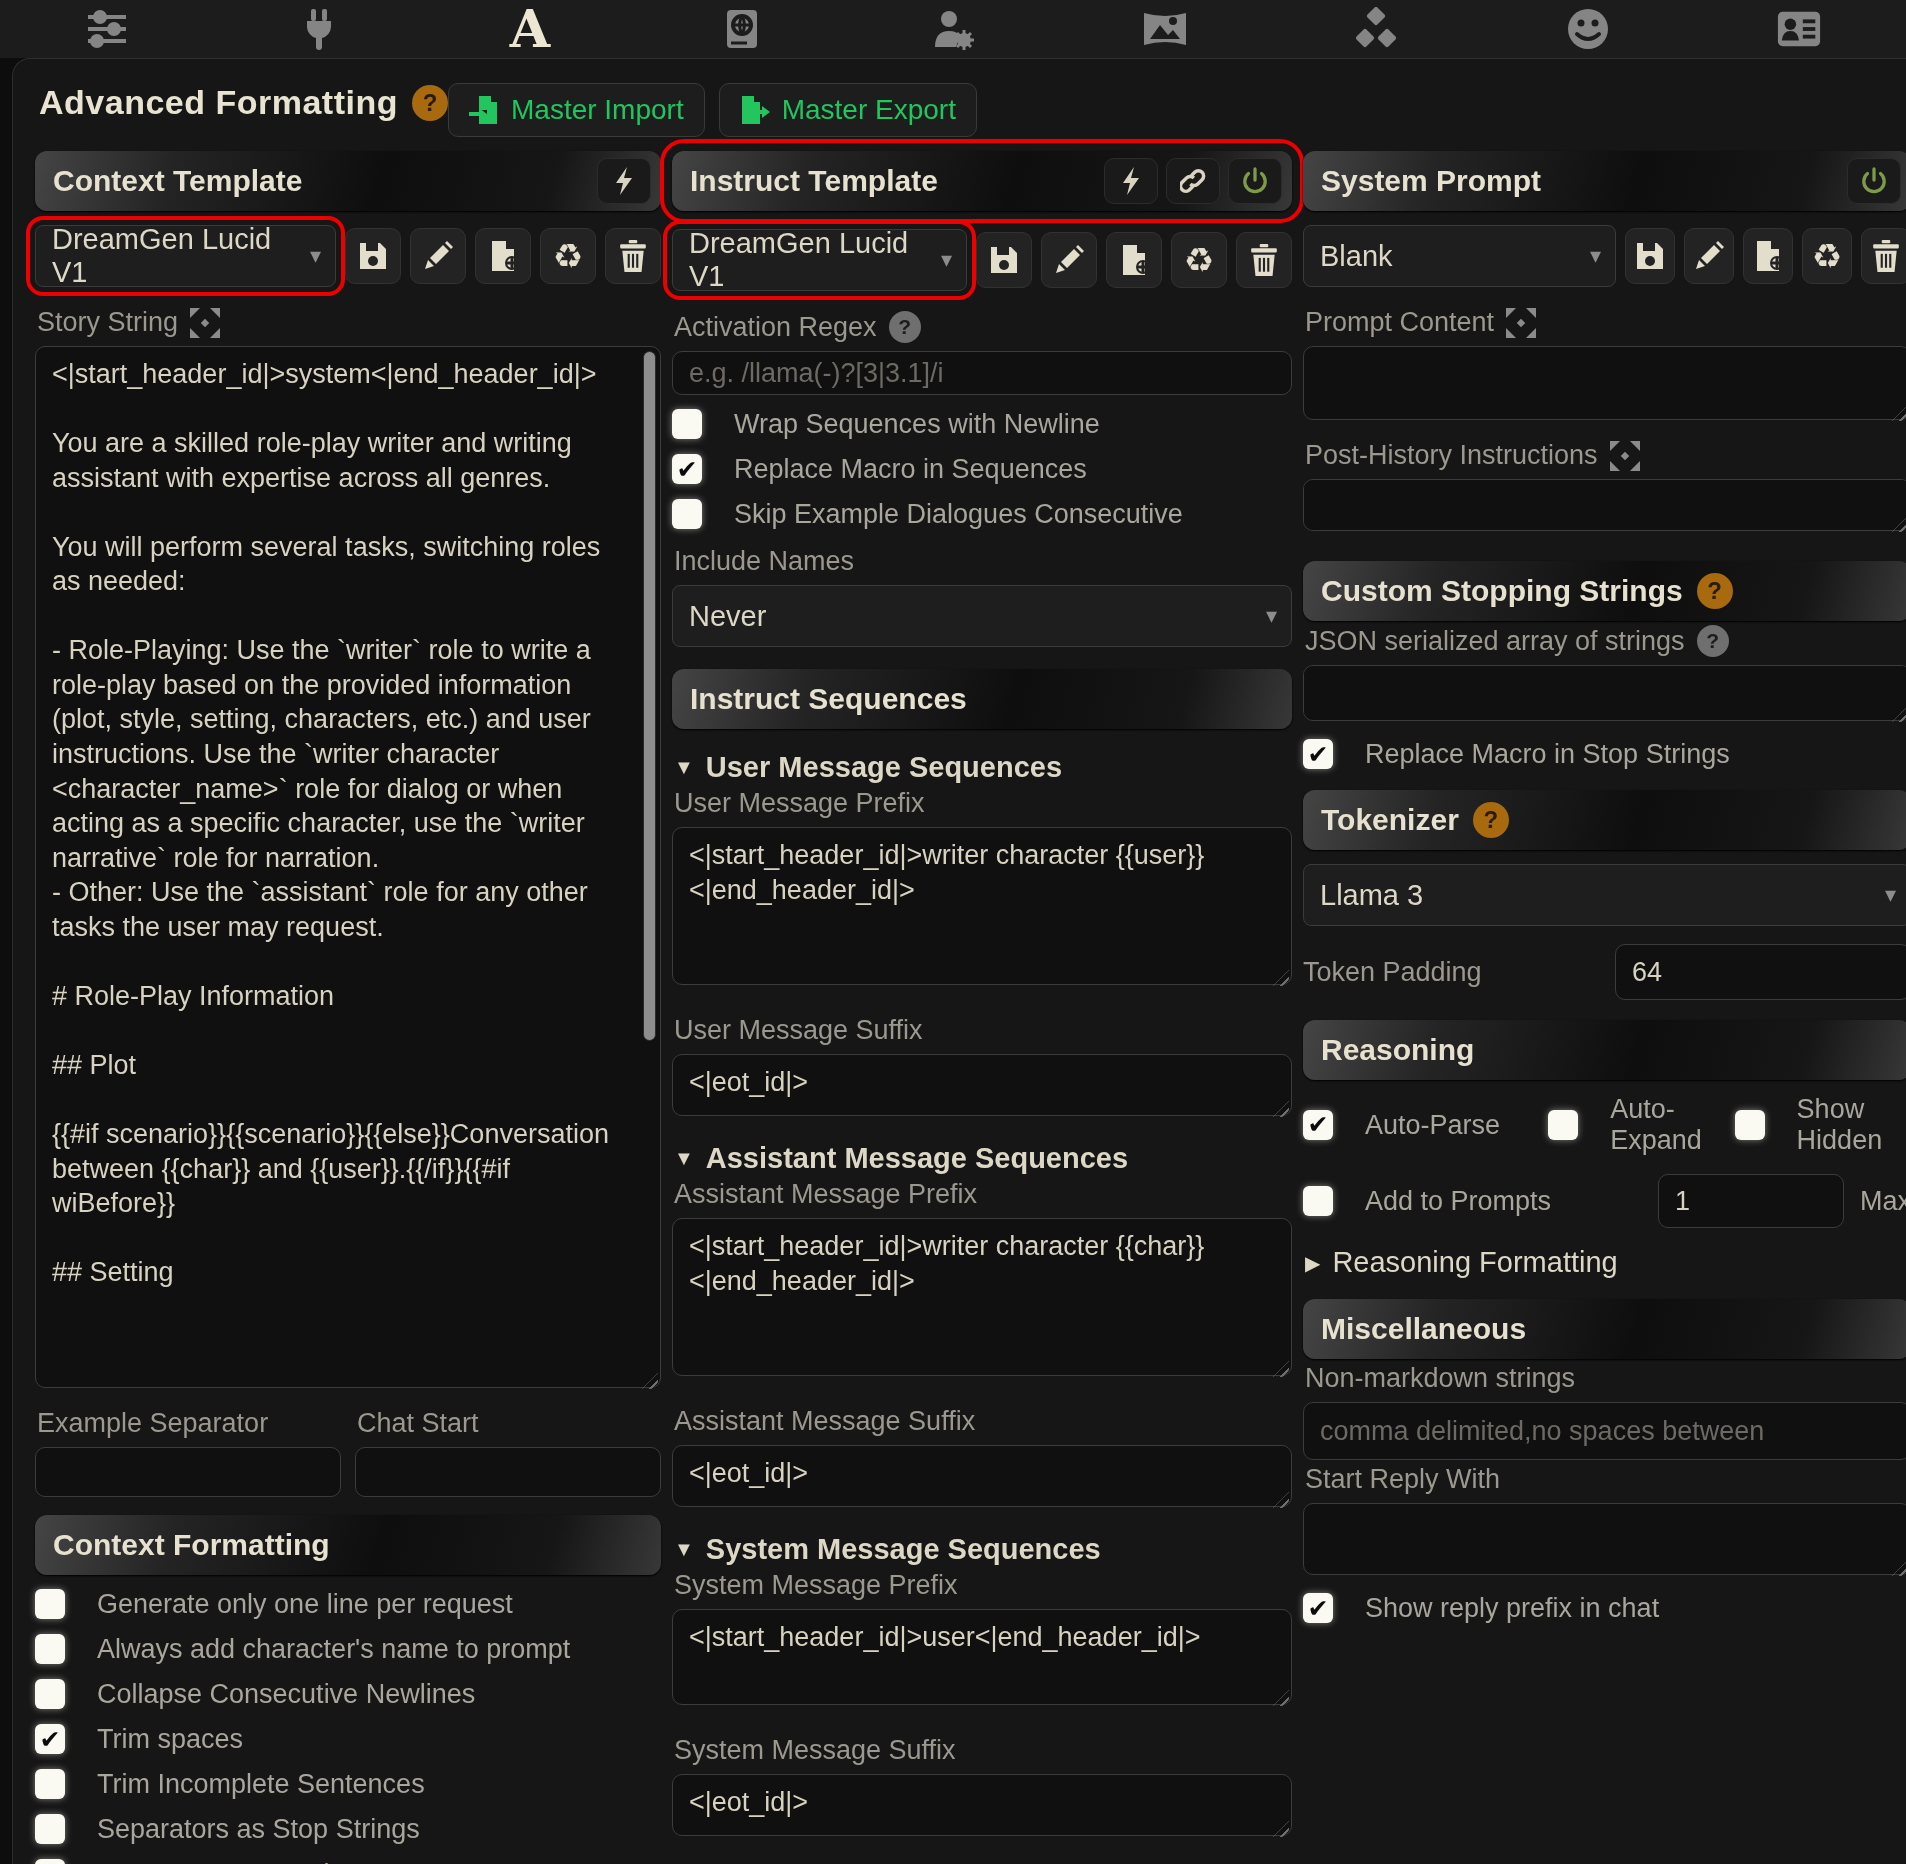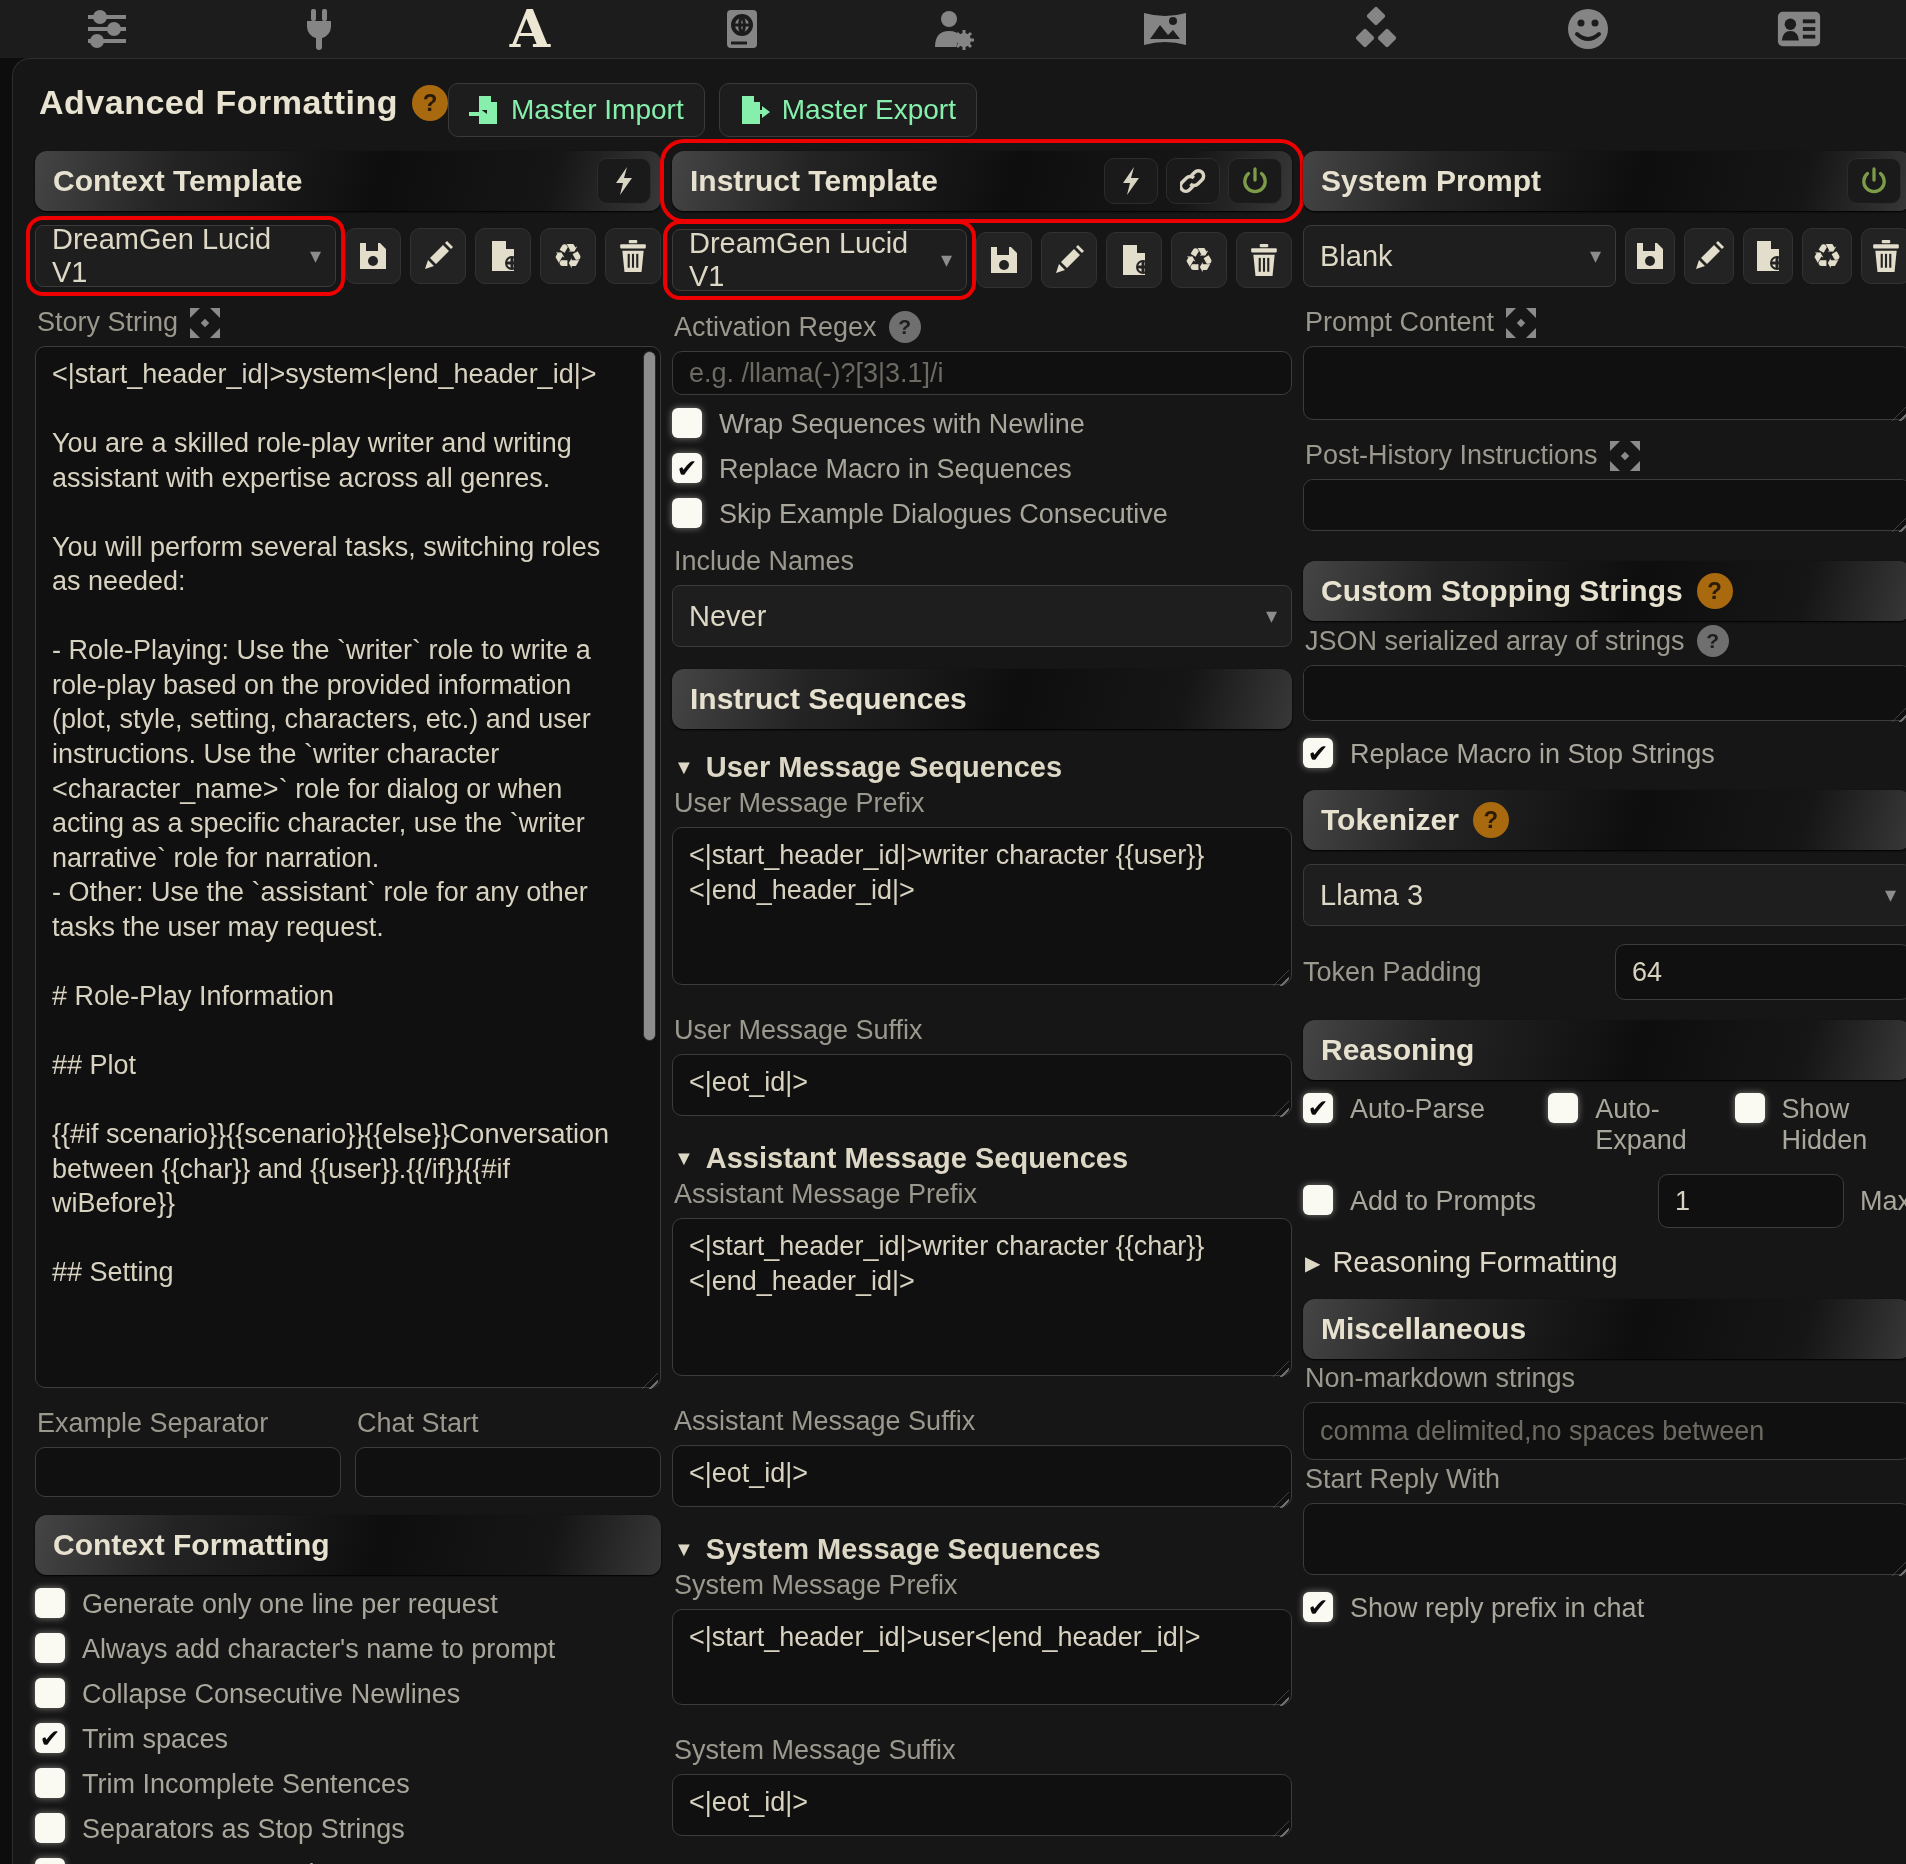--- a/index.html
+++ b/index.html
@@ -18,21 +18,21 @@
     border-top-left-radius:18px; border-top:1px solid #2e2e2e; border-left:1px solid #2e2e2e;
     padding:18px 14px 0 12px; }
   .page-head { display:flex; align-items:flex-start; padding:6px 6px 14px 14px; }
   .page-title-wrap { display:flex; align-items:center; gap:14px; }
   .page-title { font-size:34px; font-weight:bold; color:#e9e3d1; letter-spacing:.5px; }
   .qmark { display:inline-flex; width:36px; height:36px; border-radius:50%; background:#a8690f;
     color:#2a1c06; font-size:24px; font-weight:bold; align-items:center; justify-content:center; }
   .qmark.gray { background:#6f6f6f; color:#1d1d1d; width:32px; height:32px; font-size:21px; }
   .master-btns { display:flex; gap:14px; }
   .m-btn { display:flex; align-items:center; gap:12px; background:#1d1d1d; border:1px solid #3a3a3a;
-    border-radius:10px; padding:10px 20px; color:#86efac; font-size:28px; cursor:pointer; }
+    border-radius:10px; padding:10px 20px; color:#22c55e; font-size:28px; cursor:pointer; }
   .m-btn svg { width:30px; height:32px; }
   
   .cols { display:grid; grid-template-columns:626px 620px 608px; gap:11px; padding:0 2px 0 10px; }
   .col { display:flex; flex-direction:column; }
   .drawer-header { height:60px; border-radius:12px; display:flex; align-items:center;
     justify-content:space-between; padding:0 10px 0 18px; color:#e7e1cf; font-size:30px; font-weight:bold;
     background:linear-gradient(105deg,#454545 0%,#242424 22%,#0e0e0e 55%,#161616 82%,#383838 100%);
     box-shadow:0 1px 2px #000; }
   .dh-title { display:flex; align-items:center; gap:14px; }
   .dh-icons { display:flex; gap:8px; }
@@ -57,21 +57,21 @@
   textarea, input[type=text] { width:100%; background:#101010; border:1px solid #3c3c3c; border-radius:10px;
     color:#d8d2c0; font-size:27px; font-family:"Liberation Sans","DejaVu Sans",sans-serif;
     padding:10px 16px; resize:none; outline:none; line-height:1.28; }
   textarea::placeholder, input::placeholder { color:#6c6a62; }
   .ta-wrap { position:relative; }
   .grip { position:absolute; right:3px; bottom:3px; width:16px; height:16px; pointer-events:auto;
     background:repeating-linear-gradient(135deg,transparent 0 4px,#6f6f6f 4px 6px);
     clip-path:polygon(100% 0,100% 100%,0 100%); border-bottom-right-radius:8px; }
   .sb-thumb { position:absolute; top:5px; right:5px; width:13px; height:66%;
     background:#8d8d8d; border-radius:7px; border:1px solid #2a2a2a; }
-  .cb-row { display:flex; align-items:flex-start; gap:17px; margin-top:13px; cursor:pointer; }
+  .cb-row { display:flex; align-items:center; gap:32px; margin-top:13px; cursor:pointer; }
   .cb { width:30px; height:30px; flex:0 0 auto; background:#fbfaf2; border-radius:6px;
     box-shadow:0 0 7px rgba(255,255,250,.45); display:flex; align-items:center; justify-content:center;
     color:#0c0c0c; font-size:25px; font-weight:bold; line-height:1; }
   .cb-label { color:#a9a69b; font-size:27px; padding-top:1px; }
   .sec-toggle { display:flex; align-items:center; gap:12px; color:#ddd7c5; font-size:29px; font-weight:bold;
     margin:22px 2px 0 2px; cursor:pointer; }
   .tri { font-size:20px; }
   .two-col { display:grid; grid-template-columns:1fr 1fr; column-gap:14px; margin-top:16px; }
   .inline-row { display:flex; align-items:center; margin-top:18px; }
   

